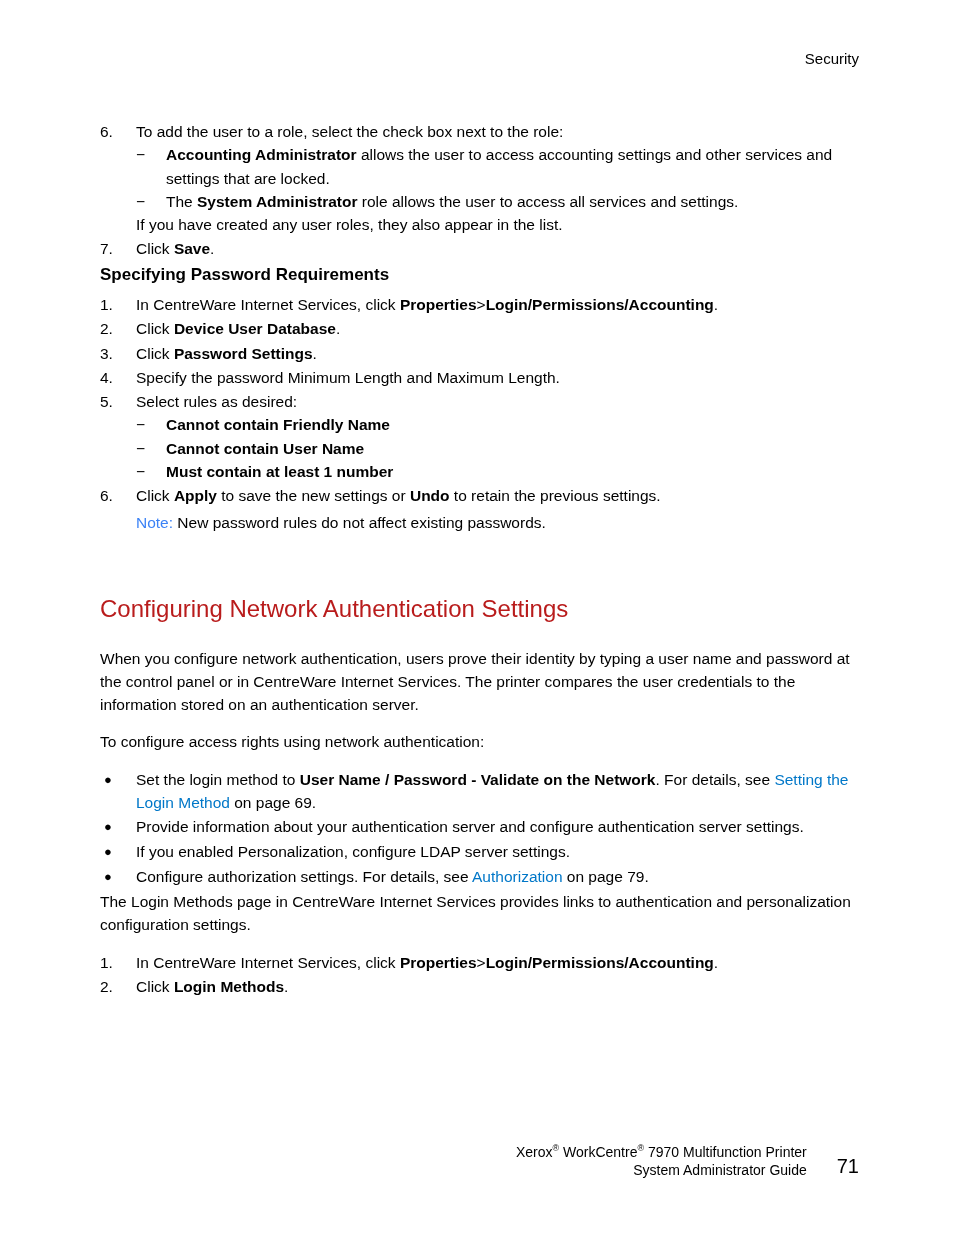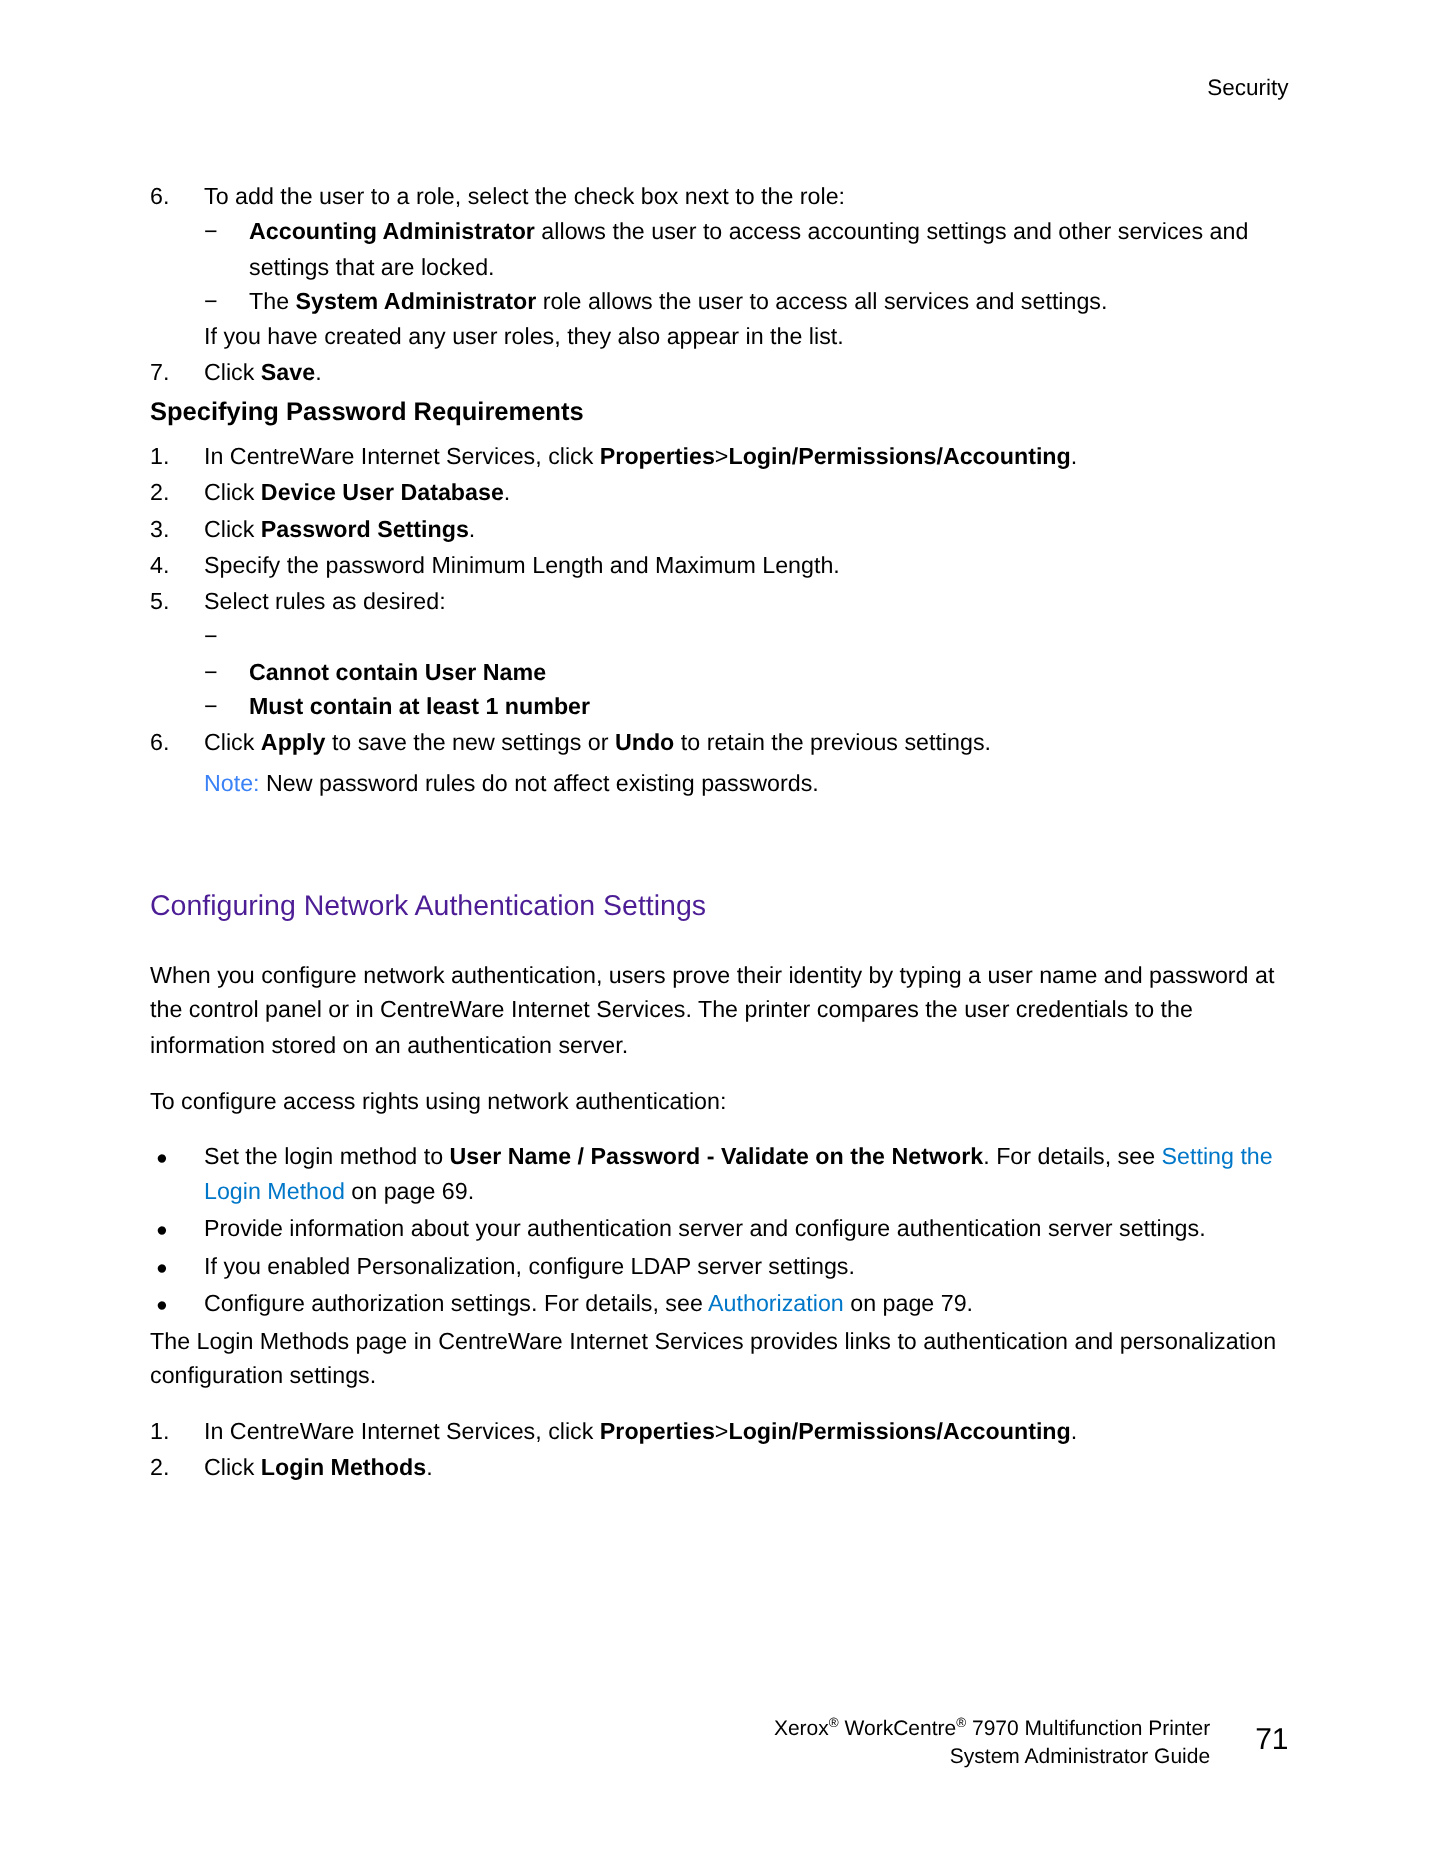--- a/index.html
+++ b/index.html
@@ -73,22 +73,22 @@
   ul.bullet-list > li > .body {
     flex: 1;
   }
   .bold { font-weight: 600; }
   .section-title {
     font-weight: 700;
     font-size: 17px;
     margin-bottom: 6px;
   }
   .h2-blue {
-    color: #4c1d95;
-    font-size: 19px;
+    color: #b91c1c;
+    font-size: 24px;
     font-weight: 400;
     margin-top: 56px;
     margin-bottom: 20px;
   }
   .para {
     margin-bottom: 14px;
   }
   .link {
     color: #0077c8;
   }
@@ -100,21 +100,21 @@
     margin-top: 4px;
   }
   .footer {
     position: absolute;
     bottom: 55px;
     right: 95px;
     text-align: right;
     font-size: 14px;
     line-height: 1.35;
     display: flex;
-    align-items: center;
+    align-items: flex-end;
     gap: 30px;
   }
   .footer .pgnum {
     font-size: 20px;
     padding-top: 0;
   }
   sup { font-size: 9px; vertical-align: super; }
 </style>
 </head>
 <body>
@@ -181,20 +181,21 @@
           <span>Specify the password Minimum Length and Maximum Length.</span>
         </div>
       </li>
       <li>
         <span class="num">5.</span>
         <div class="body">
           <span>Select rules as desired:</span>
           <ul class="dash-list">
             <li>
               <span class="dash">−</span>
+              <div><span class="bold">Cannot contain Friendly Name</span></div>
             </li>
             <li>
               <span class="dash">−</span>
               <div><span class="bold">Cannot contain User Name</span></div>
             </li>
             <li>
               <span class="dash">−</span>
               <div><span class="bold">Must contain at least 1 number</span></div>
             </li>
           </ul>

